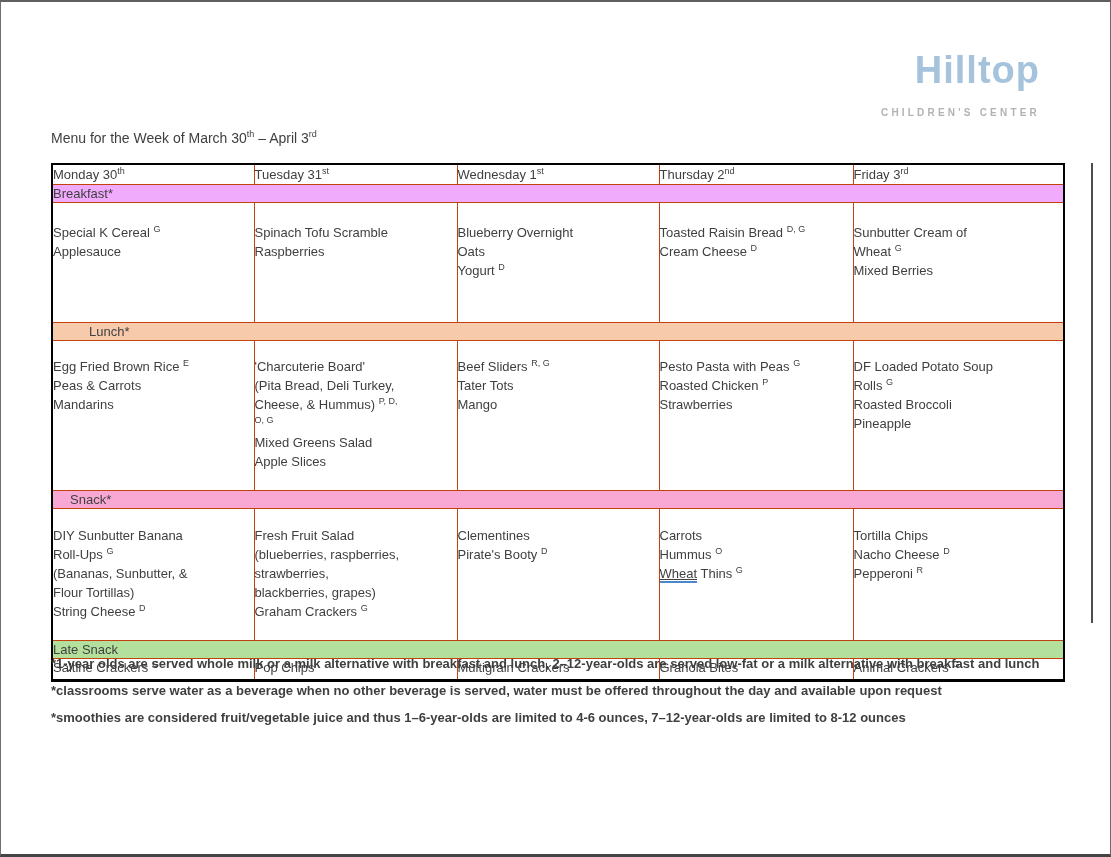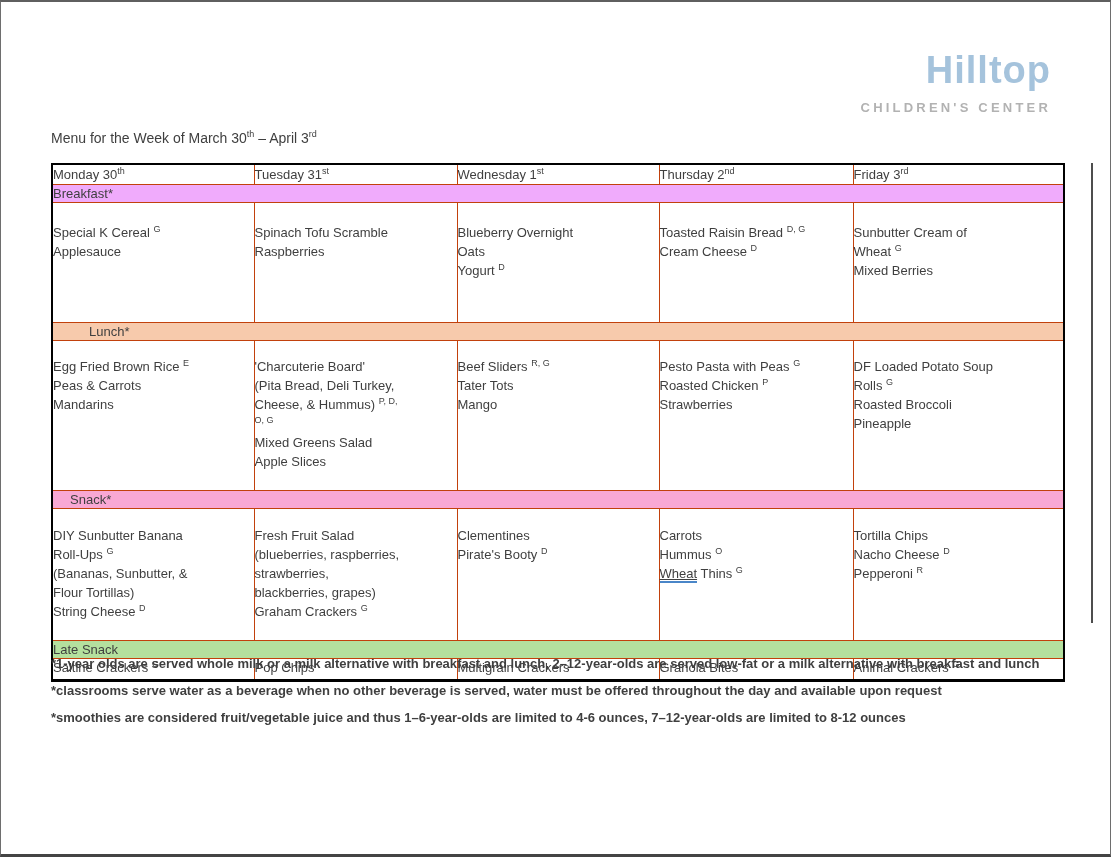--- a/index.html
+++ b/index.html
@@ -3,23 +3,23 @@
 <meta charset="utf-8">
 <style>
   html,body{margin:0;padding:0;background:#ffffff;}
   body{
     width:1111px;height:857px;position:relative;overflow:hidden;
     font-family:"Liberation Sans",sans-serif;color:#3f3f3f;
     box-sizing:border-box;
     border-top:2px solid #5f5f5f;border-left:1px solid #6e6e6e;
     border-right:1px solid #6e6e6e;border-bottom:3px solid #444444;
   }
-  .logo{position:absolute;top:48px;right:59px;text-align:right;}
+  .logo{position:absolute;top:48px;right:70px;text-align:right;}
   .logo-title{font-size:38px;font-weight:bold;line-height:40px;letter-spacing:1px;}
-  .logo-subtitle{font-size:13px;letter-spacing:3.2px;margin-top:10px;font-weight:bold;}
+  .logo-subtitle{font-size:10px;letter-spacing:3.2px;margin-top:17px;font-weight:bold;}
   .doc-title{position:absolute;left:50px;top:126px;font-size:14px;line-height:20px;}
   .menu-table{
     position:absolute;left:50px;top:161px;width:1012px;
     border-collapse:collapse;table-layout:fixed;
     border:2px solid #000;border-bottom:3px solid #000;
   }
   .menu-table th,.menu-table td{
     border:1px solid #c2410c;text-align:left;font-weight:normal;
     font-size:13px;padding:0;color:#3f3f3f;
   }

